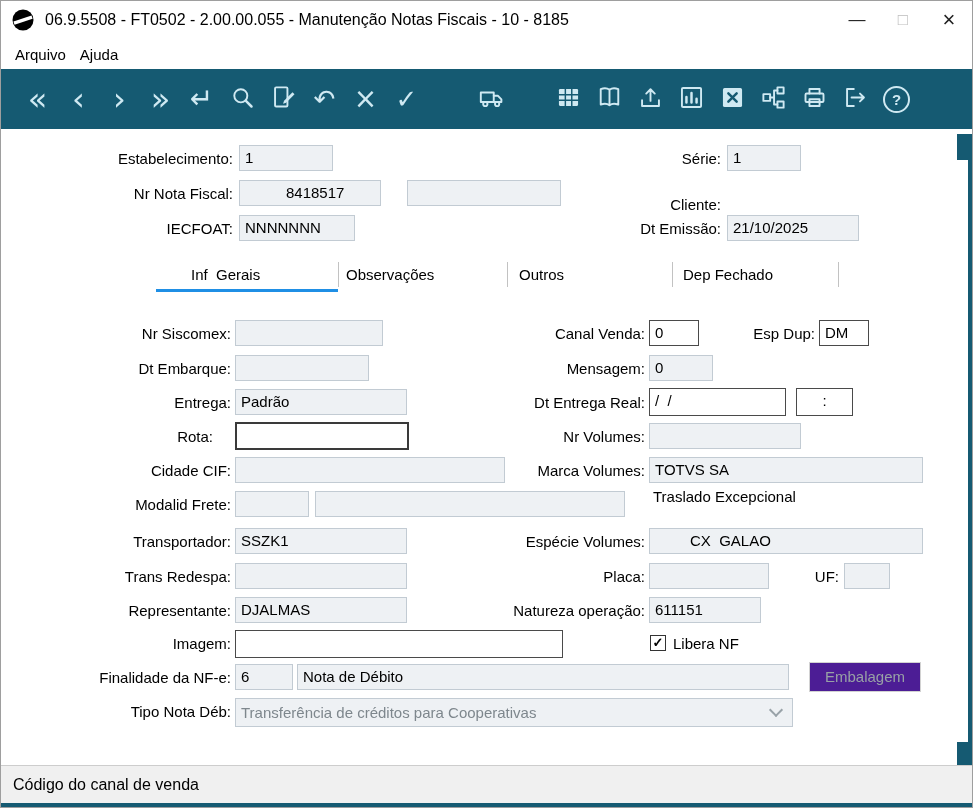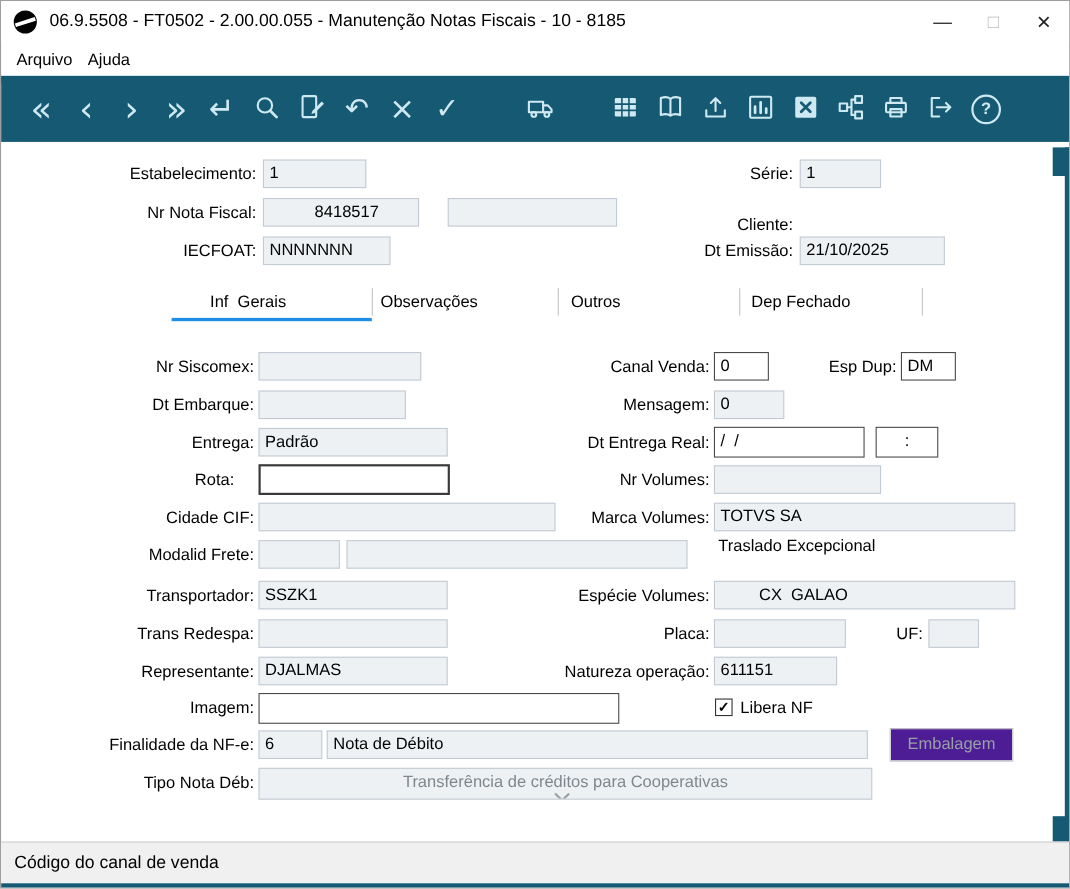--- a/index.html
+++ b/index.html
@@ -251,21 +251,21 @@
   <div class="fld" style="left:234px;top:596px;width:172px;">DJALMAS</div>
 
   <div class="lbl" style="left:40px;top:630px;width:190px;">Imagem:</div>
   <div class="fld en" style="left:234px;top:629px;width:328px;height:28px;"></div>
 
   <div class="lbl" style="left:40px;top:664px;width:190px;">Finalidade da NF-e:</div>
   <div class="fld" style="left:234px;top:663px;width:58px;">6</div>
   <div class="fld" style="left:296px;top:663px;width:492px;">Nota de Débito</div>
 
   <div class="lbl" style="left:40px;top:698px;width:190px;">Tipo Nota Déb:</div>
-  <div class="fld dd" style="left:234px;top:697px;width:558px;height:29px;flex-direction:column;">
+  <div class="fld dd" style="left:234px;top:697px;width:558px;height:29px;">
     <span>Transferência de créditos para Cooperativas</span>
     <span class="chev"></span>
   </div>
 
   <div class="lbl" style="left:460px;top:320px;width:184px;">Canal Venda:</div>
   <div class="fld en" style="left:648px;top:319px;width:50px;">0</div>
   <div class="lbl" style="left:700px;top:320px;width:114px;">Esp Dup:</div>
   <div class="fld en" style="left:818px;top:319px;width:50px;">DM</div>
 
   <div class="lbl" style="left:460px;top:355px;width:184px;">Mensagem:</div>

